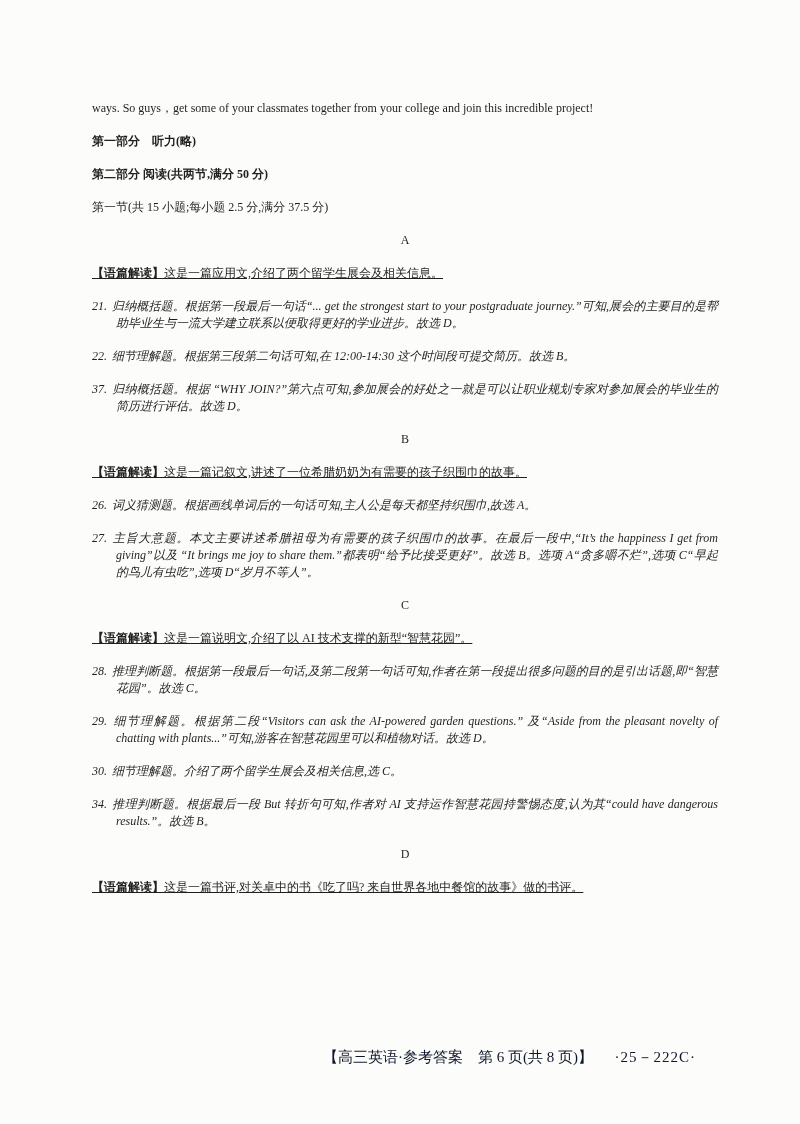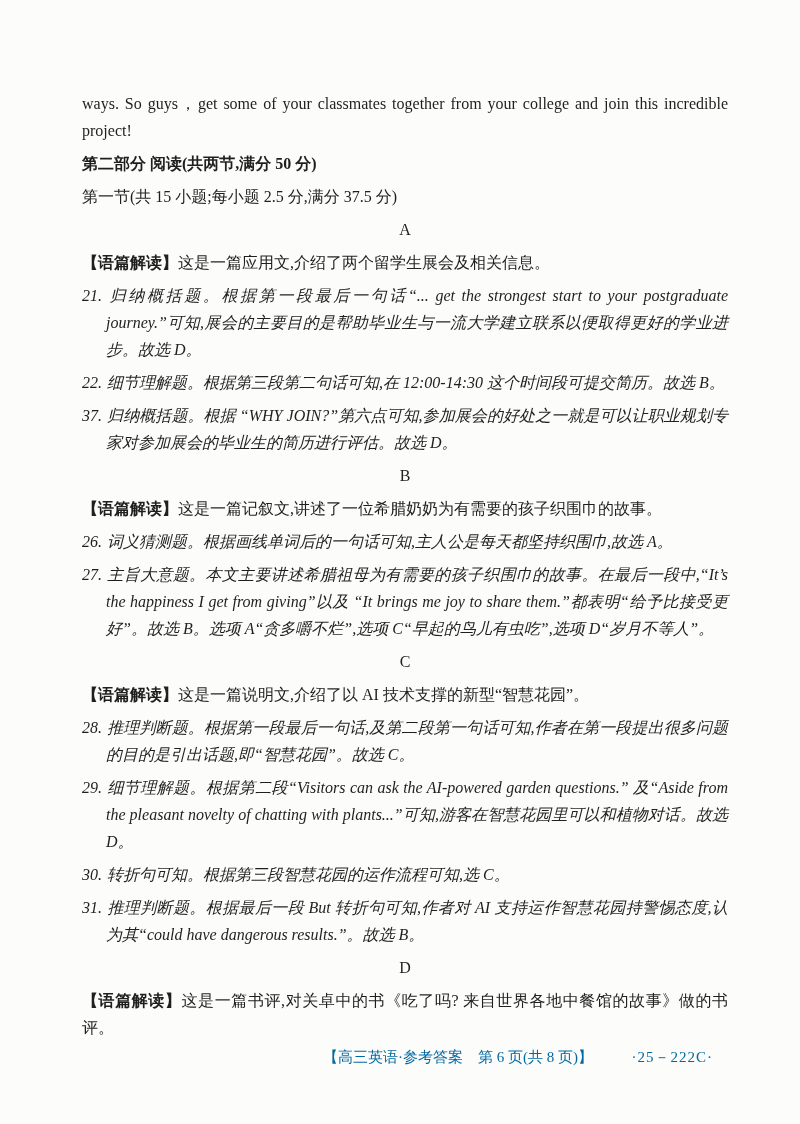--- a/index.html
+++ b/index.html
@@ -12,59 +12,60 @@
     position: relative;
     width: 800px; height: 1124px;
     background: #fcfcfb;
     color: #1f1f1f;
     overflow: hidden;
   }
   .content {
     position: absolute;
     left: 76px; right: 66px; top: 84px;
   }
-  .content p { margin: 6px; font-size: 16px; line-height: 27px; }
+  .content p { margin: 16px; font-size: 12px; line-height: 17px; }
   .flow { text-align: justify; }
   .heading { font-weight: 700; }
   .passage-label { text-align: center; }
-  .overview { text-align: justify; }
+  .overview { text-align: justify; text-decoration: underline; }
   .overview .tag { font-weight: 700; }
   .item {
     text-align: justify;
     padding-left: 24px;
     text-indent: -24px;
     font-style: italic;
   }
   .item .num { margin-right: 5px; }
   .footer {
     position: absolute;
     left: 0; right: 0; top: 1046px;
     height: 22px;
     font-size: 15px; line-height: 22px;
-    color: #0369a1;
+    color: #0f172a;
     padding-left: 36px;
   }
   .footer-center {
     text-align: center;
     transform: translateX(40px);
   }
   .footer-code {
     position: absolute;
-    right: 87px; top: 0;
+    right: 104px; top: 0;
     letter-spacing: 1px;
   }
 </style>
 </head>
 <body>
 
 <div class="page">
   <div class="content">
 
     <p class="flow">ways. So guys，get some of your classmates together from your college and join this incredible project!</p>
 
+    <p class="heading">第一部分　听力(略)</p>
     <p class="heading">第二部分 阅读(共两节,满分 50 分)</p>
     <p>第一节(共 15 小题;每小题 2.5 分,满分 37.5 分)</p>
 
     <p class="passage-label">A</p>
     <p class="overview">
       <span class="tag">【语篇解读】</span><span>这是一篇应用文,介绍了两个留学生展会及相关信息。</span>
     </p>
     <p class="item">
       <span class="num">21.</span><span>归纳概括题。根据第一段最后一句话“... get the strongest start to your postgraduate journey.”可知,展会的主要目的是帮助毕业生与一流大学建立联系以便取得更好的学业进步。故选 D。</span>
     </p>
@@ -90,24 +91,24 @@
     <p class="overview">
       <span class="tag">【语篇解读】</span><span>这是一篇说明文,介绍了以 AI 技术支撑的新型“智慧花园”。</span>
     </p>
     <p class="item">
       <span class="num">28.</span><span>推理判断题。根据第一段最后一句话,及第二段第一句话可知,作者在第一段提出很多问题的目的是引出话题,即“智慧花园”。故选 C。</span>
     </p>
     <p class="item">
       <span class="num">29.</span><span>细节理解题。根据第二段“Visitors can ask the AI-powered garden questions.” 及“Aside from the pleasant novelty of chatting with plants...”可知,游客在智慧花园里可以和植物对话。故选 D。</span>
     </p>
     <p class="item">
-      <span class="num">30.</span><span>转折句可知。根据第三段智慧花园的运作流程可知,选 C。</span>
+      <span class="num">30.</span><span>细节理解题。介绍了两个留学生展会及相关信息,选 C。</span>
     </p>
     <p class="item">
-      <span class="num">31.</span><span>推理判断题。根据最后一段 But 转折句可知,作者对 AI 支持运作智慧花园持警惕态度,认为其“could have dangerous results.”。故选 B。</span>
+      <span class="num">34.</span><span>推理判断题。根据最后一段 But 转折句可知,作者对 AI 支持运作智慧花园持警惕态度,认为其“could have dangerous results.”。故选 B。</span>
     </p>
 
     <p class="passage-label">D</p>
     <p class="overview">
       <span class="tag">【语篇解读】</span><span>这是一篇书评,对关卓中的书《吃了吗? 来自世界各地中餐馆的故事》做的书评。</span>
     </p>
 
   </div>
 
   <div class="footer">

